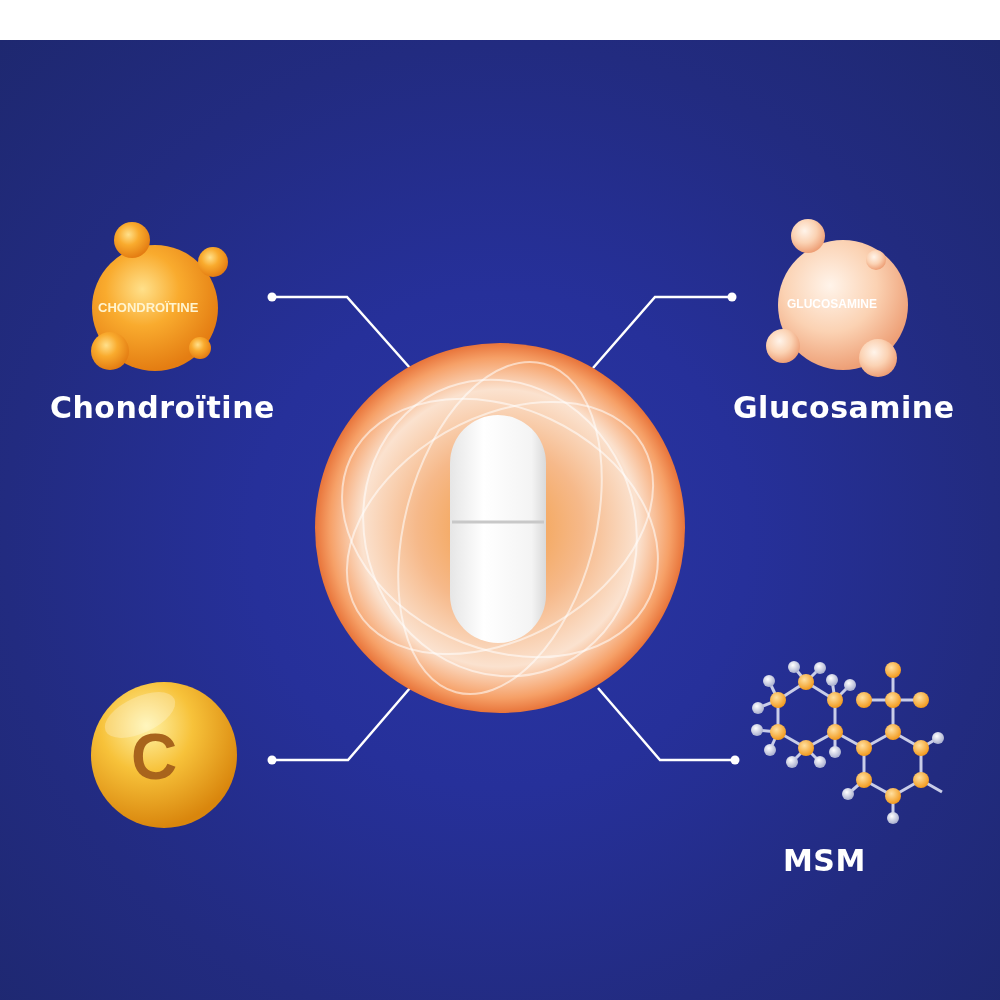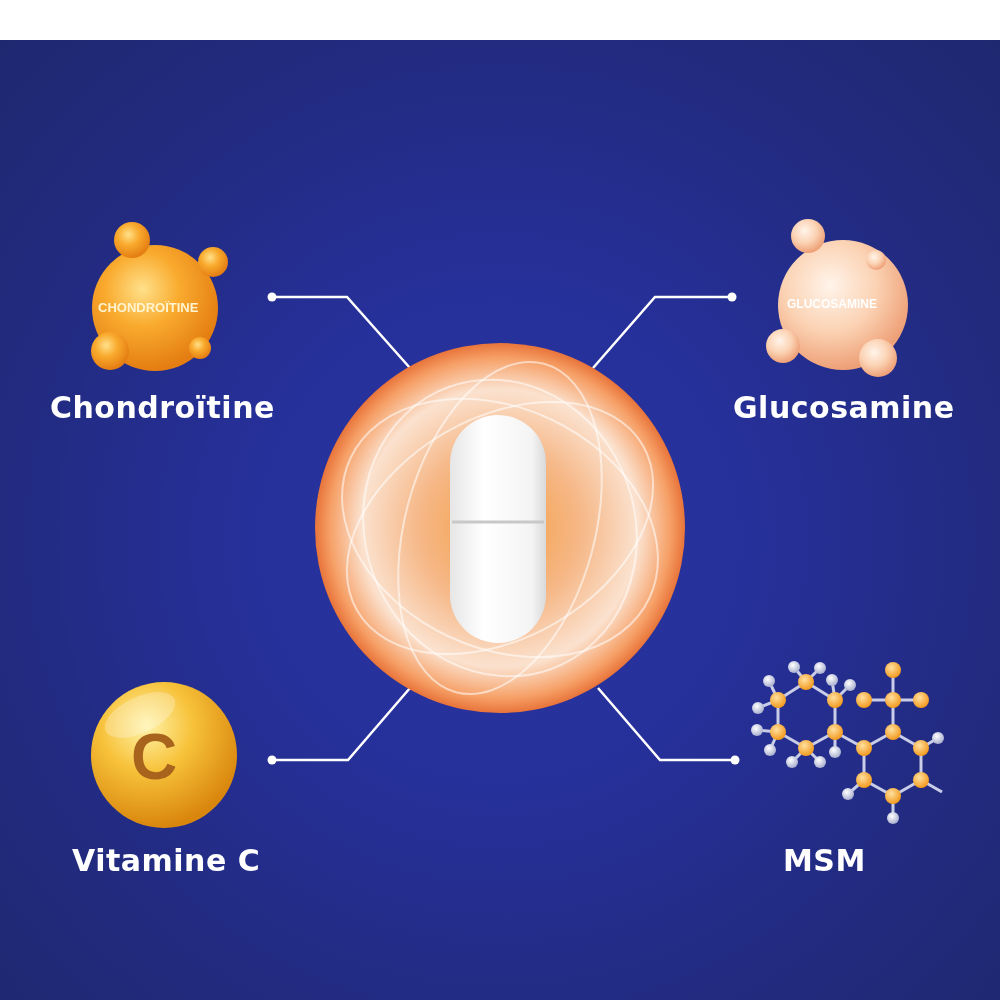--- a/index.html
+++ b/index.html
@@ -178,15 +178,14 @@
       </g>
     </g>
   </svg>
 
   <div class="mol-text" style="left:98px;top:260px;color:#fff4cf;">CHONDROÏTINE</div>
   <div class="mol-text" style="left:787px;top:257px;color:#ffffff;font-size:12px;">GLUCOSAMINE</div>
   <div class="mol-text" style="left:131px;top:680px;color:#a8641c;font-size:64px;">C</div>
 
   <div class="label" style="left:50px;top:350px;">Chondroïtine</div>
   <div class="label" style="left:733px;top:350px;">Glucosamine</div>
-  <div class="label" style="left:72px;top:803px;">Vitamine C</div>
   <div class="label" style="left:783px;top:803px;">MSM</div>
 </div>
 
 </body></html>

